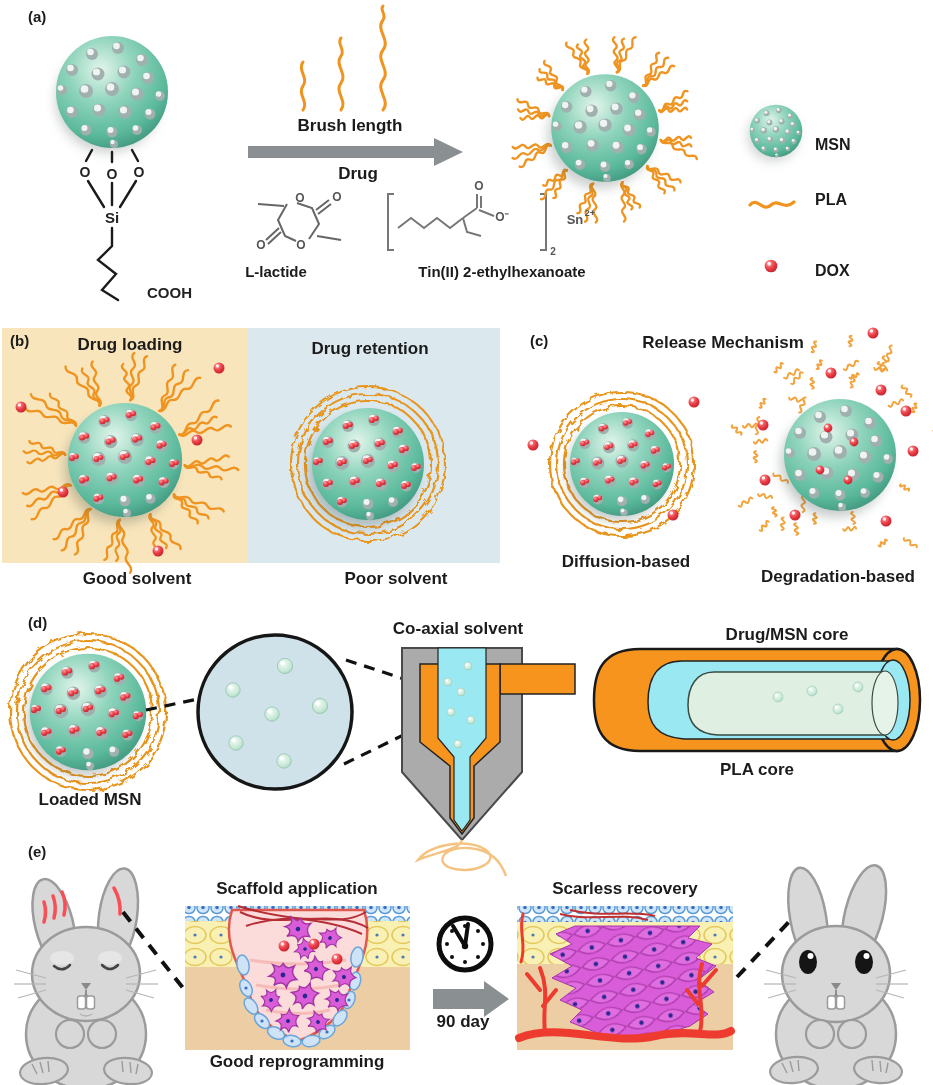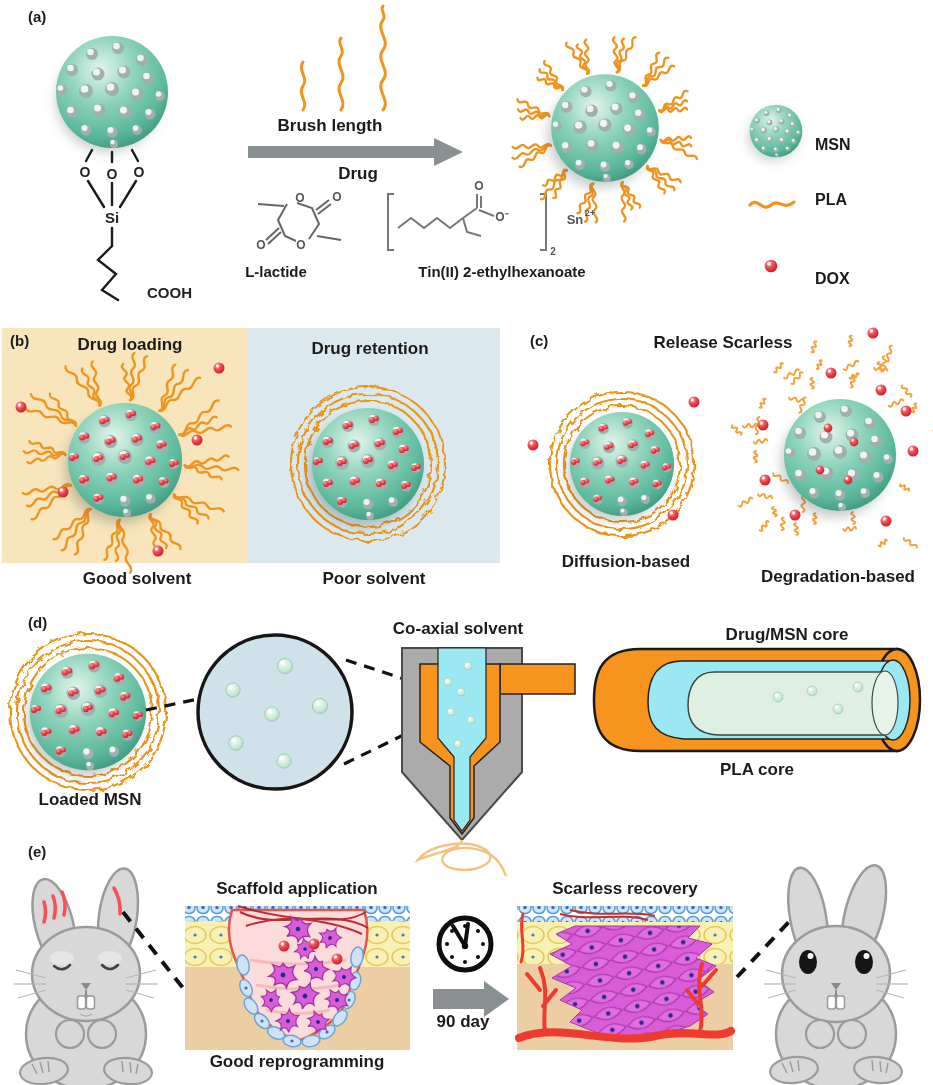--- a/index.html
+++ b/index.html
@@ -641,36 +641,36 @@
           <line x1="30" y1="199" x2="33" y2="210"></line>
           <line x1="38" y1="198" x2="39" y2="209"></line>
           <line x1="112" y1="198" x2="113" y2="209"></line>
           <line x1="120" y1="199" x2="121" y2="210"></line>
           <line x1="128" y1="201" x2="126" y2="211"></line>
         </g>
   </g>
 </svg>
 
 <div class="lbl sm" style="left:28px;top:8px">(a)</div>
-<div class="lbl c" style="left:330px;top:116px">Brush length</div>
+<div class="lbl c" style="left:350px;top:116px">Brush length</div>
 <div class="lbl c" style="left:358px;top:164px">Drug</div>
 <div class="lbl c sm" style="left:276px;top:263px">L-lactide</div>
 <div class="lbl c sm" style="left:502px;top:263px">Tin(II) 2-ethylhexanoate</div>
 <div class="lbl leg" style="left:815px;top:136px">MSN</div>
 <div class="lbl leg" style="left:815px;top:191px">PLA</div>
-<div class="lbl leg" style="left:815px;top:270px">DOX</div>
+<div class="lbl leg" style="left:815px;top:262px">DOX</div>
 
 <div class="lbl sm" style="left:10px;top:332px">(b)</div>
 <div class="lbl c" style="left:130px;top:335px">Drug loading</div>
 <div class="lbl c" style="left:370px;top:339px">Drug retention</div>
 <div class="lbl c" style="left:137px;top:569px">Good solvent</div>
-<div class="lbl c" style="left:374px;top:569px">Poor solvent</div>
+<div class="lbl c" style="left:396px;top:569px">Poor solvent</div>
 
 <div class="lbl sm" style="left:530px;top:332px">(c)</div>
-<div class="lbl c" style="left:723px;top:333px">Release Scarless</div>
+<div class="lbl c" style="left:723px;top:333px">Release Mechanism</div>
 <div class="lbl c" style="left:626px;top:552px">Diffusion-based</div>
 <div class="lbl c" style="left:838px;top:567px">Degradation-based</div>
 
 <div class="lbl sm" style="left:28px;top:614px">(d)</div>
 <div class="lbl c" style="left:90px;top:790px">Loaded MSN</div>
 <div class="lbl c" style="left:458px;top:619px">Co-axial solvent</div>
 <div class="lbl c" style="left:787px;top:625px">Drug/MSN core</div>
 <div class="lbl c" style="left:757px;top:760px">PLA core</div>
 
 <div class="lbl sm" style="left:28px;top:843px">(e)</div>

